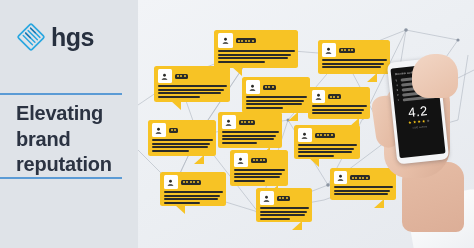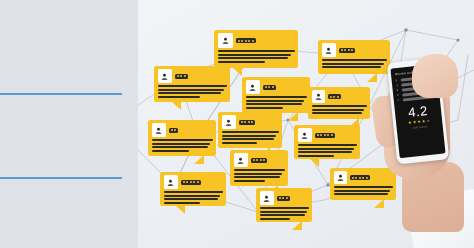--- a/index.html
+++ b/index.html
@@ -215,22 +215,43 @@
     margin-top: 2px;
   }
 </style>
 </head>
 <body>
 
 <div id="shot">
 
   <div id="brand-panel">
 
+    <div id="logo-row">
+      <svg id="logo-mark" viewBox="0 0 30 30">
+        <g transform="translate(15,15) rotate(45)">
+          <g fill="none" stroke="#2aa7e0" stroke-width="1.7">
+            <rect x="-9.5" y="-9.5" width="19" height="19" rx="1.5"></rect>
+          </g>
+          <g stroke="#2aa7e0" stroke-width="1.5" stroke-linecap="round">
+            <line x1="-6.5" y1="-6" x2="6.5" y2="-6"></line>
+            <line x1="-6.5" y1="-2.5" x2="6.5" y2="-2.5"></line>
+            <line x1="-6.5" y1="1" x2="6.5" y2="1"></line>
+            <line x1="-6.5" y1="4.5" x2="6.5" y2="4.5"></line>
+          </g>
+          <g stroke="#1b6fa8" stroke-width="1.5" stroke-linecap="round" opacity=".85">
+            <line x1="-6.5" y1="-6" x2="0" y2="-6"></line>
+            <line x1="-6.5" y1="1" x2="0" y2="1"></line>
+          </g>
+        </g>
+      </svg>
+      <span id="logo-word">hgs</span>
+    </div>
 
     <div class="rule" id="rule-top"></div>
+    <div id="headline">Elevating brand reputation</div>
     <div class="rule" id="rule-bottom"></div>
   </div>
 
   <div id="scene">
 
     <svg id="net" viewBox="0 0 336 248">
       <g stroke="#9aa2ae" stroke-width="0.6" fill="none" opacity="0.75">
         <path d="M40 78 L118 48 L205 55 L268 30 L320 40"></path>
         <path d="M40 78 L60 135 L36 186 L120 212 L190 185"></path>
         <path d="M118 48 L60 135 L150 120 L205 55"></path>

